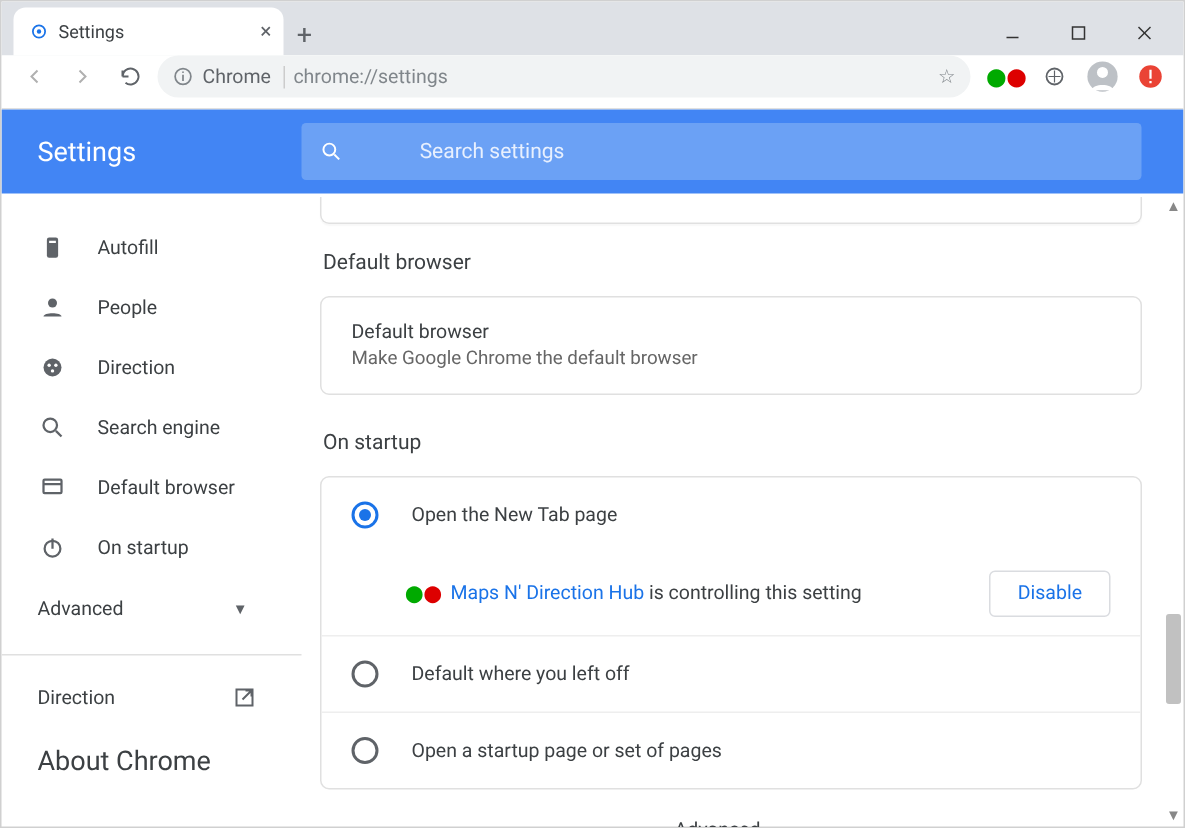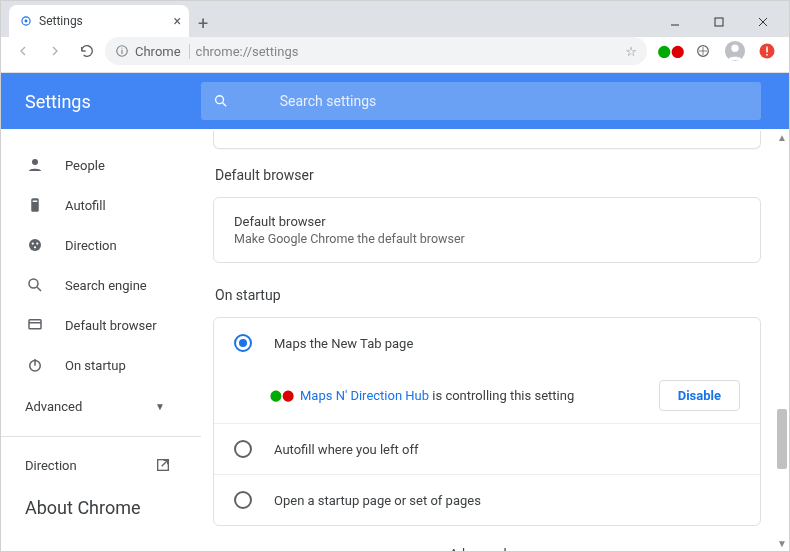--- a/index.html
+++ b/index.html
@@ -164,34 +164,34 @@
       <input placeholder="Search settings" style="">
     </div>
   </div>
 </div>
 
 <div class="content">
   <div class="sidebar">
     <div class="side-item">
       <span class="side-icon">
           <svg width="18" height="18" viewBox="0 0 24 24">
+            <rect x="7" y="3" width="10" height="18" rx="2" fill="#5f6368"></rect>
+            <rect x="9" y="6" width="6" height="2" fill="#fff"></rect>
+          </svg>
+        </span>
+      <span>Autofill</span>
+    </div>
+    <div class="side-item">
+      <span class="side-icon">
+          <svg width="18" height="18" viewBox="0 0 24 24">
             <circle cx="12" cy="8" r="4" fill="#5f6368"></circle>
             <path d="M4 20c0-4 16-4 16 0" fill="#5f6368"></path>
           </svg>
         </span>
       <span>People</span>
-    </div>
-    <div class="side-item">
-      <span class="side-icon">
-          <svg width="18" height="18" viewBox="0 0 24 24">
-            <rect x="7" y="3" width="10" height="18" rx="2" fill="#5f6368"></rect>
-            <rect x="9" y="6" width="6" height="2" fill="#fff"></rect>
-          </svg>
-        </span>
-      <span>Autofill</span>
     </div>
     <div class="side-item">
       <span class="side-icon">
           <svg width="18" height="18" viewBox="0 0 24 24">
             <circle cx="12" cy="12" r="8" fill="#5f6368"></circle>
             <circle cx="9" cy="10" r="1.5" fill="#fff"></circle>
             <circle cx="15" cy="10" r="1.5" fill="#fff"></circle>
             <circle cx="12" cy="15" r="1.5" fill="#fff"></circle>
           </svg>
         </span>
@@ -253,36 +253,36 @@
           <div class="rhead">Default browser</div>
           <div class="rsub">Make Google Chrome the default browser</div>
         </div>
       </div>
     </div>
 
     <div class="sec-title" style="margin-top:24px;">On startup</div>
     <div class="card">
       <div class="row">
         <div class="radio selected"></div>
-        <div class="rhead">Maps the New Tab page</div>
+        <div class="rhead">Open the New Tab page</div>
       </div>
       <div class="ext-row">
         <span class="ext-icon" style="font-size:11px;">
             <span style="color:#0a0">⬤</span>
             <span style="color:#d00">⬤</span>
           </span>
         <span>
           <span class="link">Maps N' Direction Hub</span><span> is controlling this setting</span>
         </span>
-        <button class="btn-outline" style="margin-left:auto;font-weight:bold;">Disable</button>
+        <button class="btn-outline" style="margin-left:auto;">Disable</button>
       </div>
       <div class="divider"></div>
       <div class="row">
         <div class="radio"></div>
-        <div class="rhead">Autofill where you left off</div>
+        <div class="rhead">Default where you left off</div>
       </div>
       <div class="divider"></div>
       <div class="row">
         <div class="radio"></div>
         <div class="rhead">Open a startup page or set of pages</div>
       </div>
     </div>
 
     <div class="center-adv">
       <span>Advanced</span><span class="caret">▼</span>

